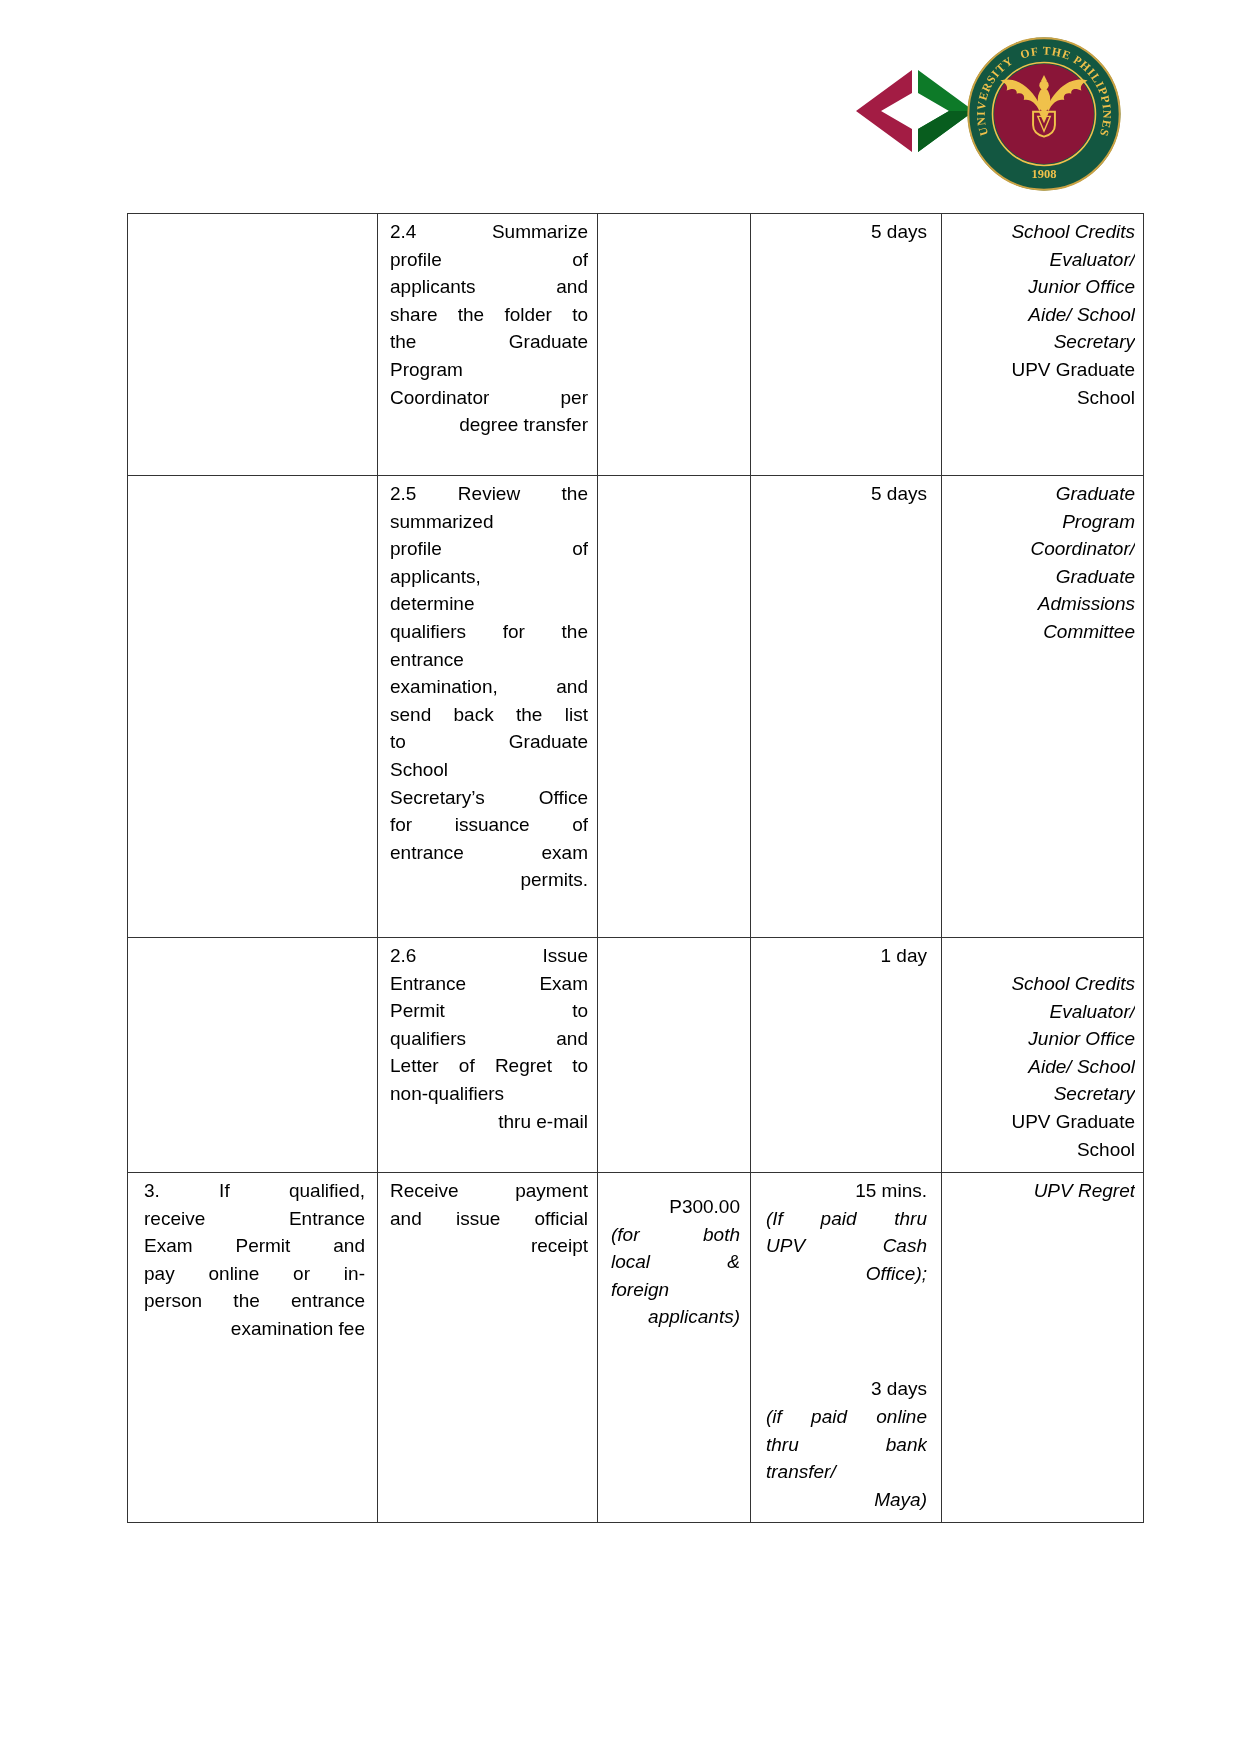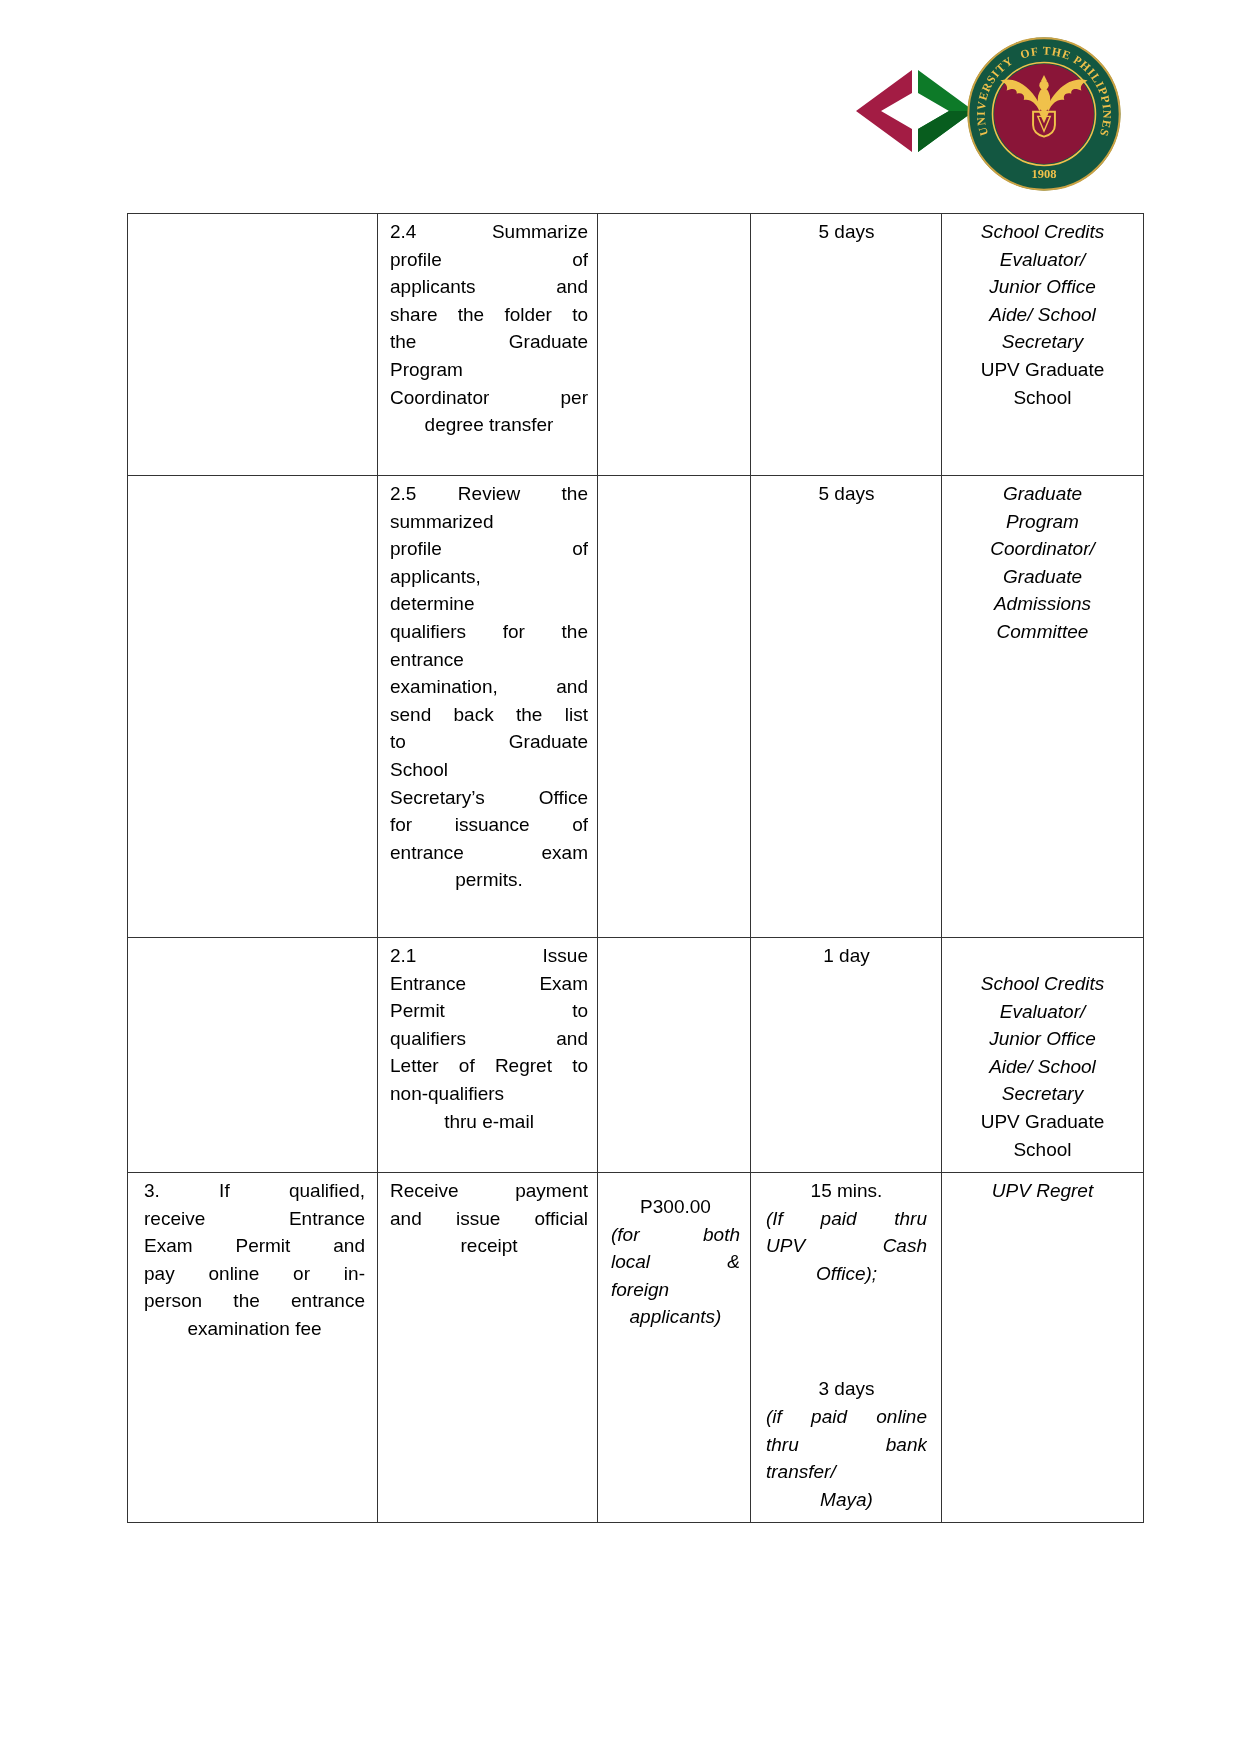--- a/index.html
+++ b/index.html
@@ -14,22 +14,22 @@
      padding:4px 8px;overflow:hidden;}
   td:nth-child(1){padding:4px 12px 4px 16px;}
   td:nth-child(2){padding:4px 9px 4px 12px;}
   td:nth-child(3){padding:20px 10px 4px 13px;}
   td:nth-child(4){padding:4px 14px 4px 15px;}
   td:nth-child(5){padding:4px 8px 4px 8px;}
   .block{margin:0;}
   .block.italic{font-style:italic;}
   .jline{height:27.6px;overflow:hidden;text-align:justify;}
   .jline::after{content:"";display:inline-block;width:100%;height:0;}
-  .line{height:27.6px;overflow:hidden;text-align:center;}
-  .cline{text-align:center;}
+  .line{height:27.6px;overflow:hidden;text-align:right;}
+  .cline{text-align:right;}
 </style>
 </head>
 <body>
 
 <div class="page">
 
   <div class="logos">
 
     <svg class="chevron-logo" width="118" height="82" viewBox="0 0 118 82">
       <polygon points="56,0 0,41 56,82 56,59 25,41 56,23" fill="#a31c44"></polygon>
@@ -144,21 +144,21 @@
               <div class="line cline">Graduate</div>
               <div class="line cline">Admissions</div>
               <div class="line cline">Committee</div>
             </div>
           </td>
         </tr>
         <tr style="height: 235px;">
           <td></td>
           <td>
             <div class="block regular">
-              <div class="jline">2.1 Issue</div>
+              <div class="jline">2.6 Issue</div>
               <div class="jline">Entrance Exam</div>
               <div class="jline">Permit to</div>
               <div class="jline">qualifiers and</div>
               <div class="jline">Letter of Regret to</div>
               <div class="jline">non-qualifiers</div>
               <div class="line">thru e-mail</div>
             </div>
           </td>
           <td></td>
           <td>

